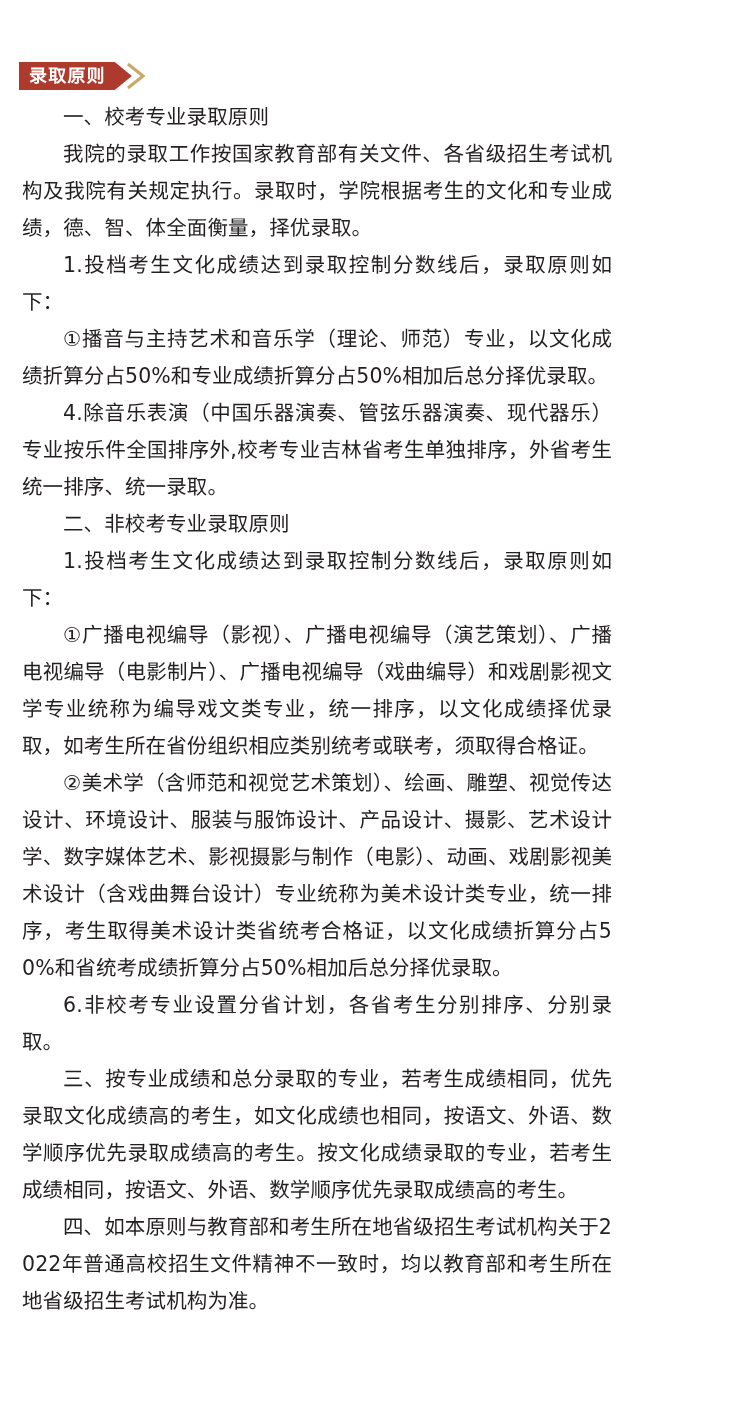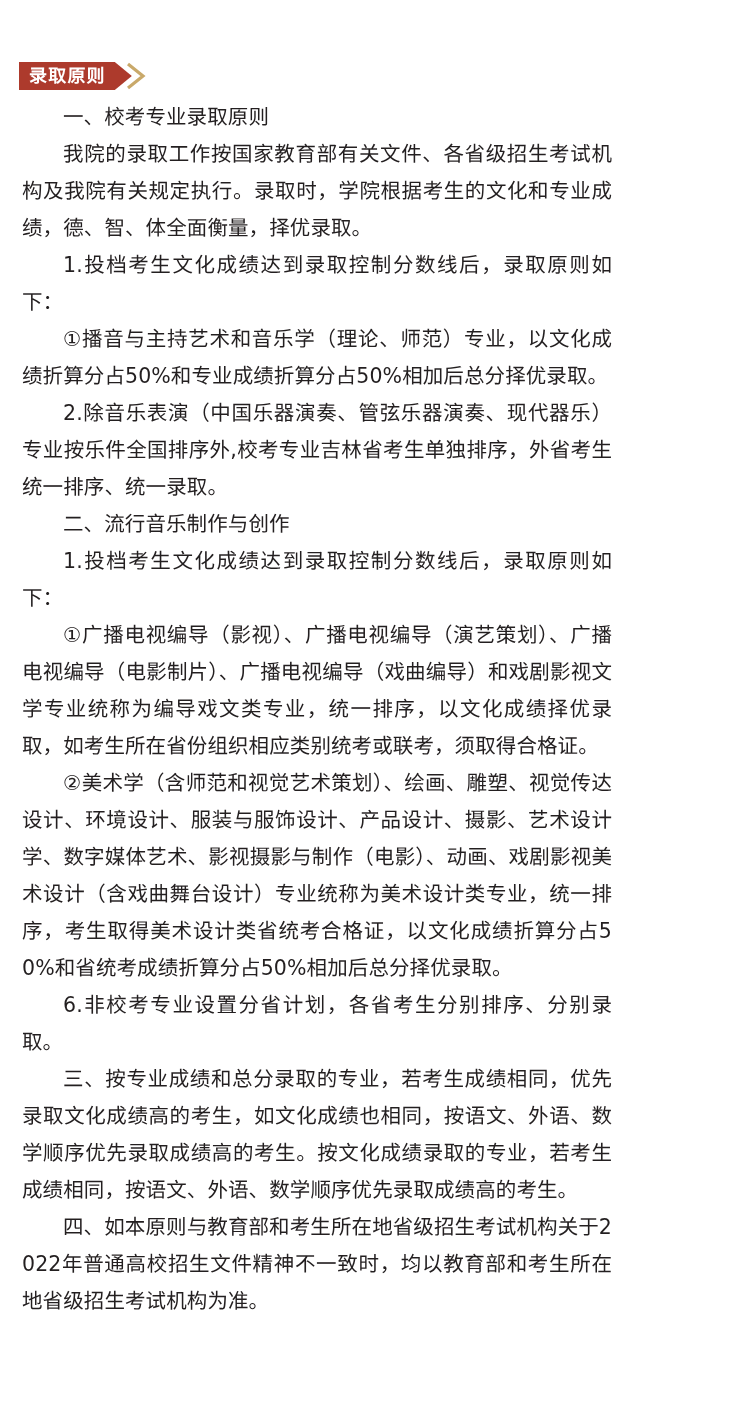--- a/index.html
+++ b/index.html
@@ -110,22 +110,22 @@
     </div>
   </div>
 
   <div class="gap-after-badge"></div>
 
   <div class="body-block">
     <p class="para indent">一、校考专业录取原则</p>
     <p class="para indent">我院的录取工作按国家教育部有关文件、各省级招生考试机构及我院有关规定执行。录取时，学院根据考生的文化和专业成绩，德、智、体全面衡量，择优录取。</p>
     <p class="para indent">1.投档考生文化成绩达到录取控制分数线后，录取原则如下：</p>
     <p class="para indent">①播音与主持艺术和音乐学（理论、师范）专业，以文化成绩折算分占50%和专业成绩折算分占50%相加后总分择优录取。</p>
-    <p class="para indent">2.除音乐表演（中国乐器演奏、管弦乐器演奏、现代器乐）专业按乐件全国排序外,校考专业吉林省考生单独排序，外省考生统一排序、统一录取。</p>
-    <p class="para indent">二、流行音乐制作与创作</p>
+    <p class="para indent">4.除音乐表演（中国乐器演奏、管弦乐器演奏、现代器乐）专业按乐件全国排序外,校考专业吉林省考生单独排序，外省考生统一排序、统一录取。</p>
+    <p class="para indent">二、非校考专业录取原则</p>
     <p class="para indent">1.投档考生文化成绩达到录取控制分数线后，录取原则如下：</p>
     <p class="para indent">①广播电视编导（影视）、广播电视编导（演艺策划）、广播电视编导（电影制片）、广播电视编导（戏曲编导）和戏剧影视文学专业统称为编导戏文类专业，统一排序，以文化成绩择优录取，如考生所在省份组织相应类别统考或联考，须取得合格证。</p>
     <p class="para indent">②美术学（含师范和视觉艺术策划）、绘画、雕塑、视觉传达设计、环境设计、服装与服饰设计、产品设计、摄影、艺术设计学、数字媒体艺术、影视摄影与制作（电影）、动画、戏剧影视美术设计（含戏曲舞台设计）专业统称为美术设计类专业，统一排序，考生取得美术设计类省统考合格证，以文化成绩折算分占50%和省统考成绩折算分占50%相加后总分择优录取。</p>
     <p class="para indent">6.非校考专业设置分省计划，各省考生分别排序、分别录取。</p>
     <p class="para indent">三、按专业成绩和总分录取的专业，若考生成绩相同，优先录取文化成绩高的考生，如文化成绩也相同，按语文、外语、数学顺序优先录取成绩高的考生。按文化成绩录取的专业，若考生成绩相同，按语文、外语、数学顺序优先录取成绩高的考生。</p>
     <p class="para indent">四、如本原则与教育部和考生所在地省级招生考试机构关于2022年普通高校招生文件精神不一致时，均以教育部和考生所在地省级招生考试机构为准。</p>
 
   </div>
 
 </div>

